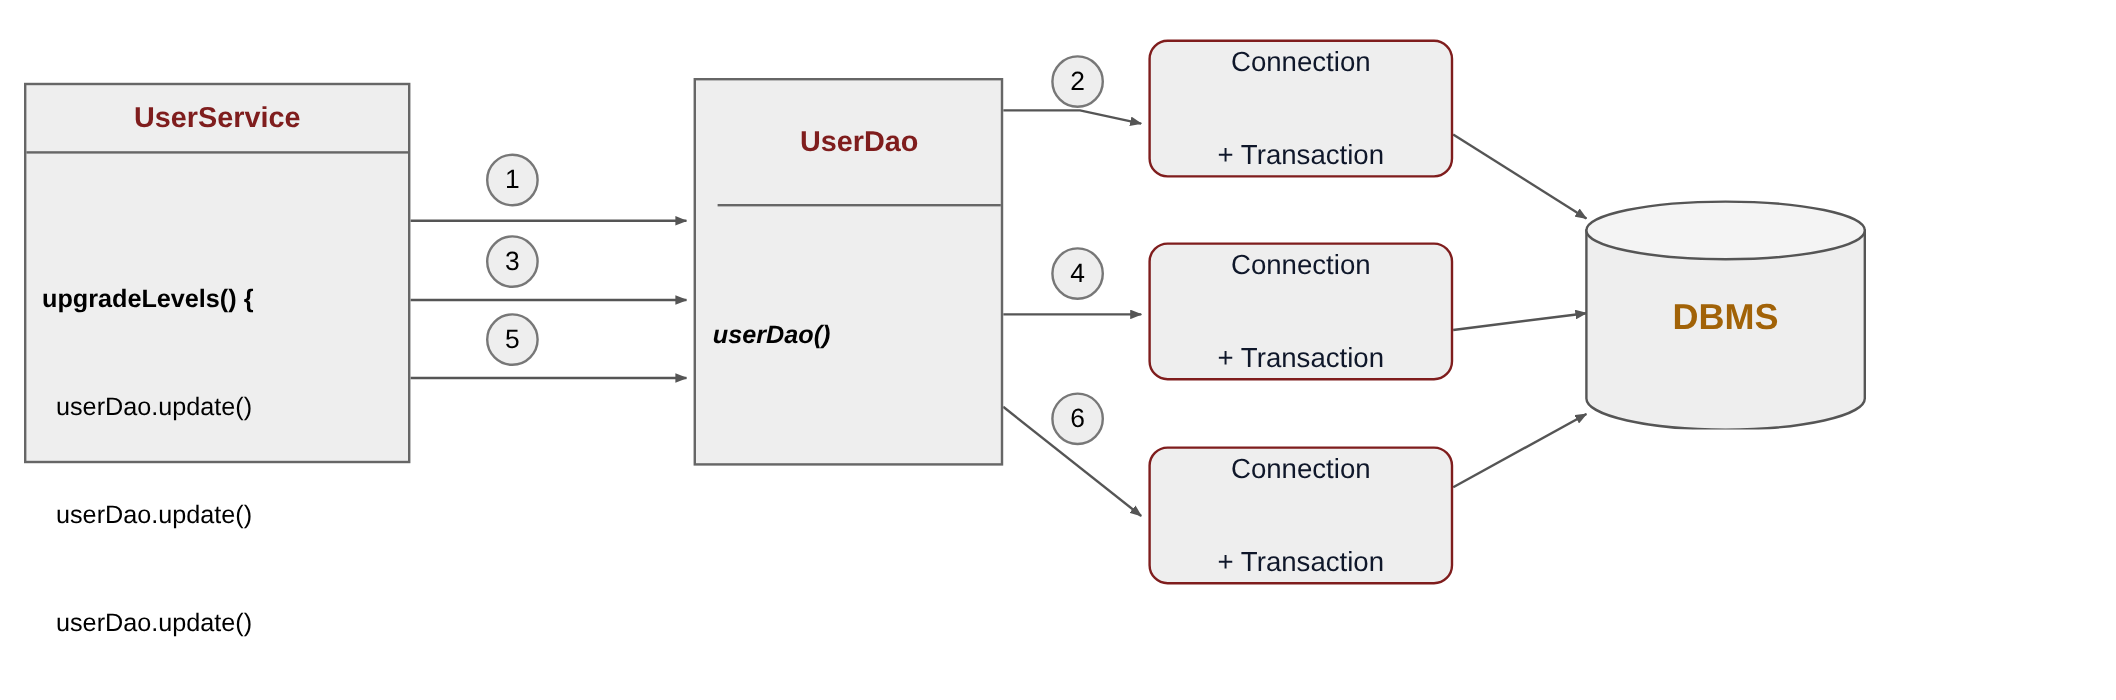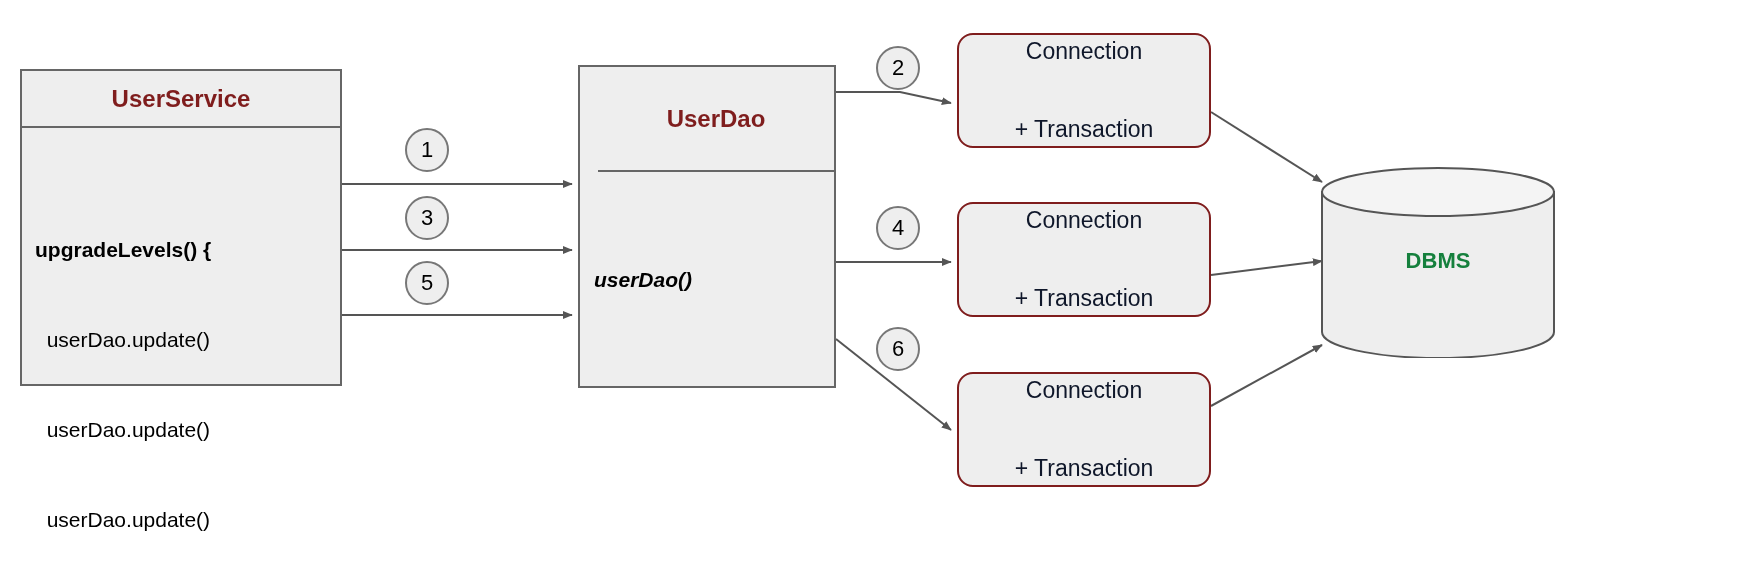--- a/index.html
+++ b/index.html
@@ -102,23 +102,23 @@
   }
   
   .cyl-wrap {
     position: absolute;
   }
   .cyl-label {
     position: absolute;
     left: 0;
     right: 0;
     text-align: center;
-    font-size: 22px;
+    font-size: 30px;
     font-weight: bold;
-    color: #15803d;
+    color: #a16207;
   }
 </style>
 </head>
 <body>
 
 <div id="canvas">
 
   <svg class="layer" viewBox="0 0 1763 583" xmlns="http://www.w3.org/2000/svg">
     <defs>
       <marker id="arrowhead" markerWidth="10" markerHeight="8" refX="9.2" refY="4" orient="auto" markerUnits="userSpaceOnUse">

